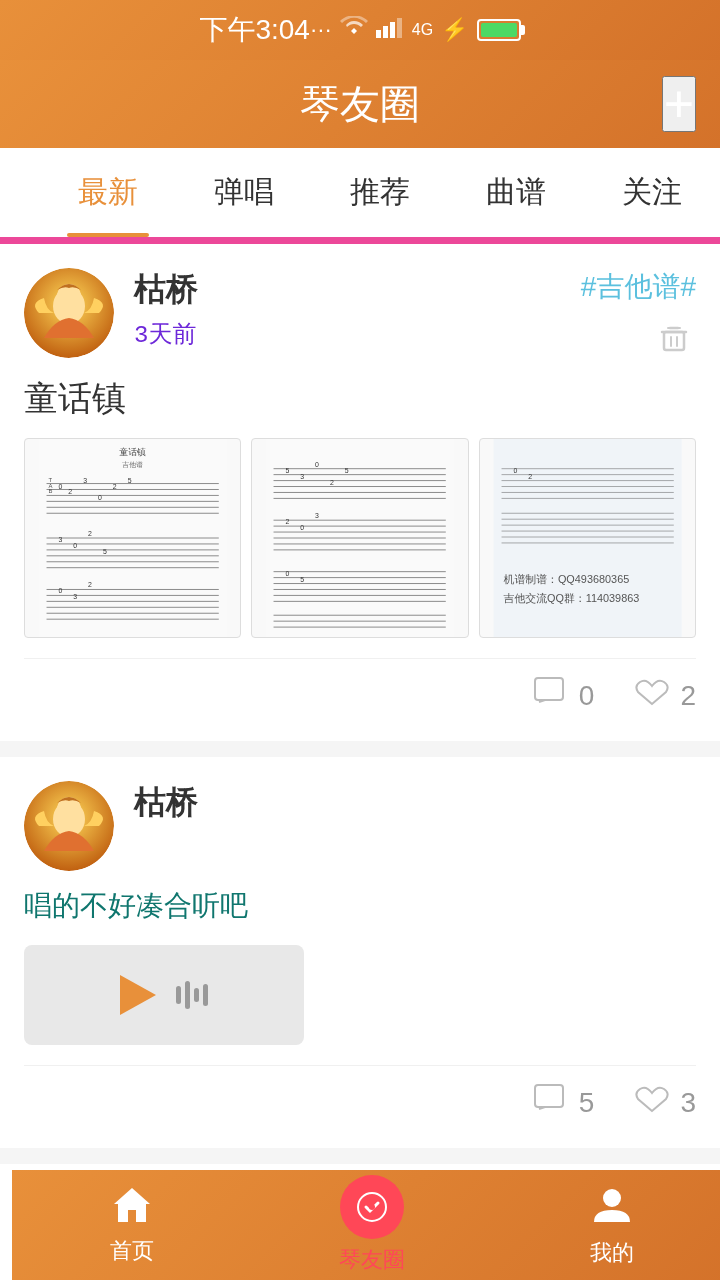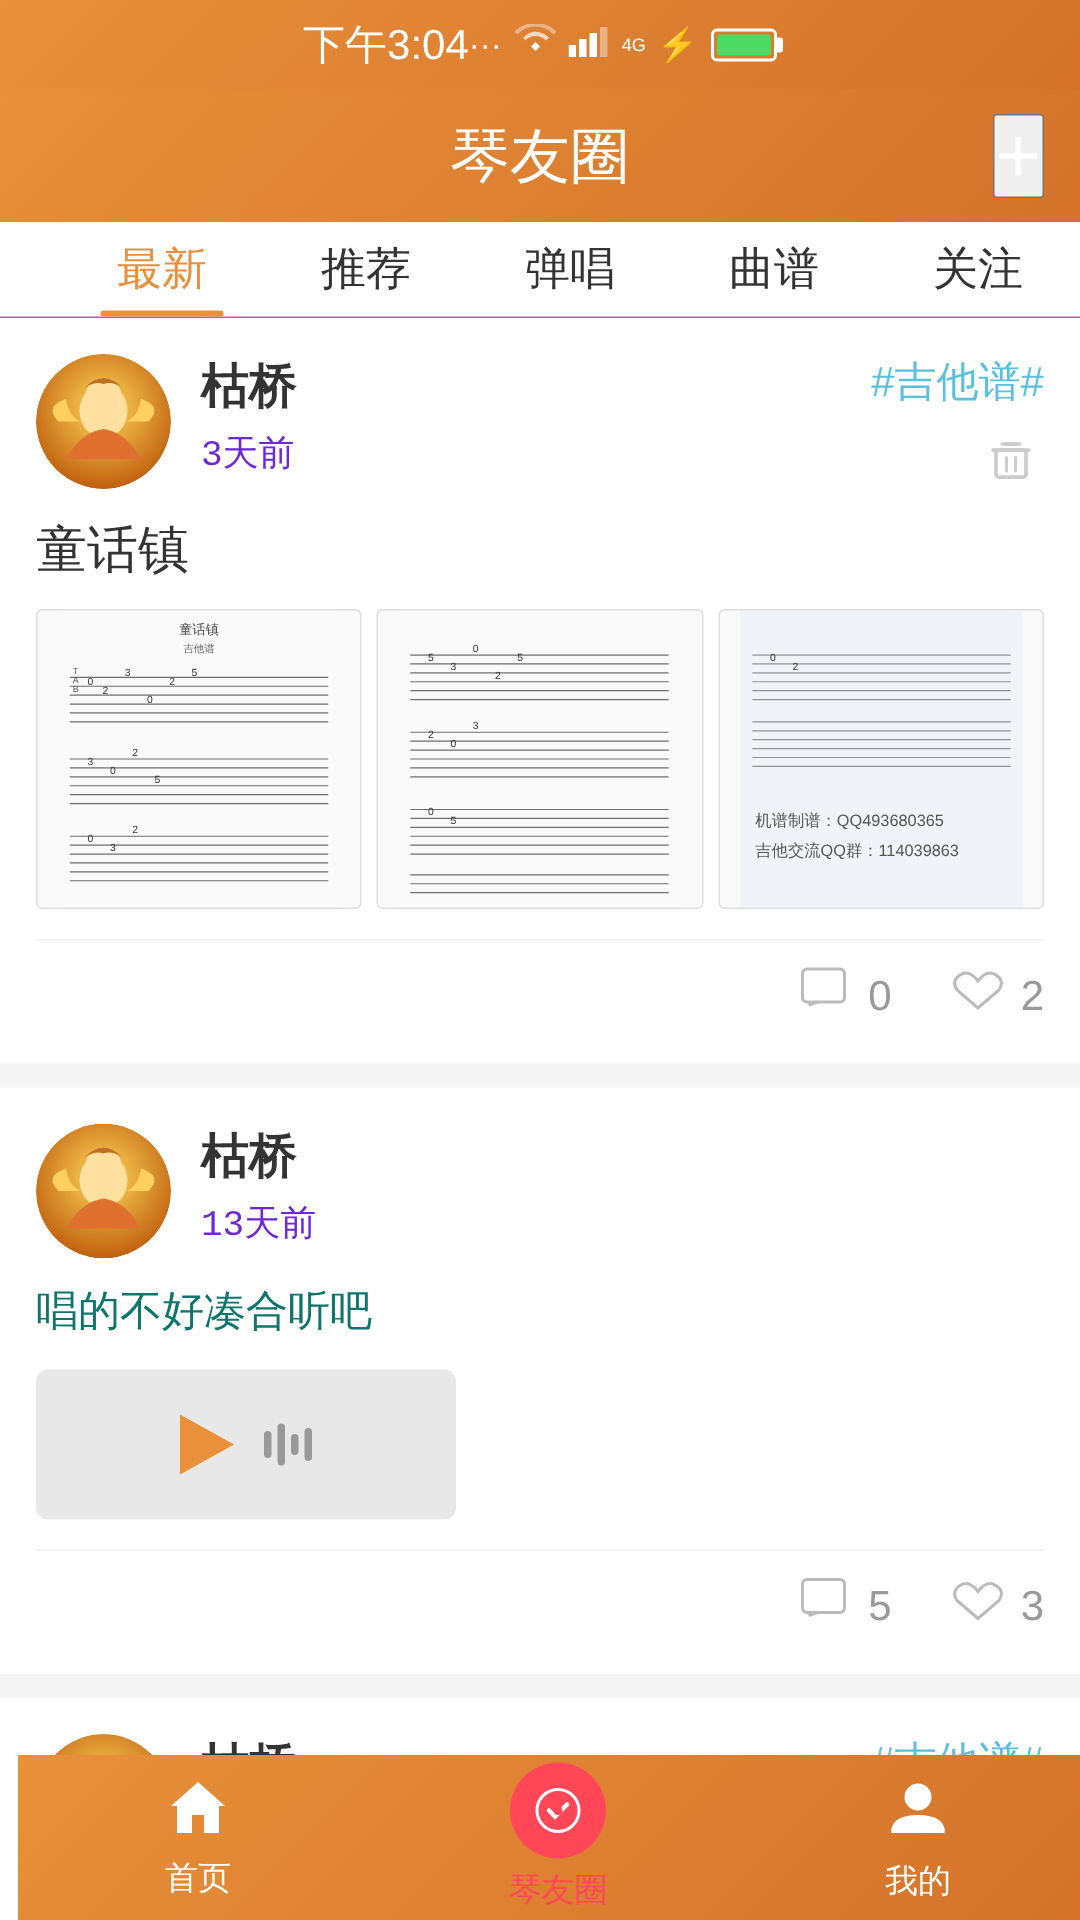--- a/index.html
+++ b/index.html
@@ -79,22 +79,22 @@
       color: white;
       font-size: 52px;
       font-weight: 300;
       line-height: 1;
     }
 
     
     .tabs {
       background: white;
       display: flex;
-      height: 64px;
-      border-bottom: 1px solid #ec4899;
+      height: 96px;
+      border-bottom: 7px solid #ec4899;
       padding-left: 40px;
     }
     .tab {
       flex: 1;
       display: flex;
       align-items: center;
       justify-content: center;
       font-size: 30px;
       color: #333;
       position: relative;
@@ -311,42 +311,42 @@
       </svg>
     </span>
     <span>
       <svg width="28" height="22" viewBox="0 0 28 22" fill="white">
         <rect x="0" y="14" width="5" height="8"></rect>
         <rect x="7" y="10" width="5" height="12"></rect>
         <rect x="14" y="6" width="5" height="16"></rect>
         <rect x="21" y="2" width="5" height="20" opacity=".4"></rect>
       </svg>
     </span>
-    <span style="font-size:12px;">4G</span>
+    <span style="font-size:16px;">4G</span>
     <span>⚡</span>
     <div class="battery-icon">
       <div class="battery-fill"></div>
     </div>
   </div>
 </div>
 
 <div class="header">
   <span class="header-title">琴友圈</span>
   <button class="header-add">+</button>
 </div>
 
 <div class="tabs">
   <div class="tab active">
     <span>最新</span>
   </div>
   <div class="tab">
+    <span>弹唱</span>
+  </div>
+  <div class="tab">
     <span>推荐</span>
-  </div>
-  <div class="tab">
-    <span>弹唱</span>
   </div>
   <div class="tab">
     <span>曲谱</span>
   </div>
   <div class="tab">
     <span>关注</span>
   </div>
 </div>
 
 <div class="feed">
@@ -548,21 +548,20 @@
           <ellipse cx="45" cy="38" rx="16" ry="18" fill="#ffe0a0"></ellipse>
           <path d="M20 70 Q30 52 45 50 Q60 52 70 70" fill="#e07030"></path>
           <path d="M15 45 Q5 35 20 30 Q22 42 30 45" fill="#ffd060"></path>
           <path d="M75 45 Q85 35 70 30 Q68 42 60 45" fill="#ffd060"></path>
           <circle cx="45" cy="28" r="12" fill="#ffe0a0"></circle>
           <path d="M33 22 Q45 10 57 22 Q50 18 45 20 Q40 18 33 22" fill="#c07020"></path>
         </svg>
       </div>
       <div class="post-meta">
         <div class="post-username">枯桥</div>
-        <div class="post-time">13天前</div>
       </div>
     </div>
     <div class="post-desc">唱的不好凑合听吧</div>
     <div class="audio-player">
       <div class="play-btn"></div>
       <div class="sound-waves">
         <div class="wave" style="height:18px;"></div>
         <div class="wave" style="height:28px;"></div>
         <div class="wave" style="height:14px;"></div>
         <div class="wave" style="height:22px;"></div>

